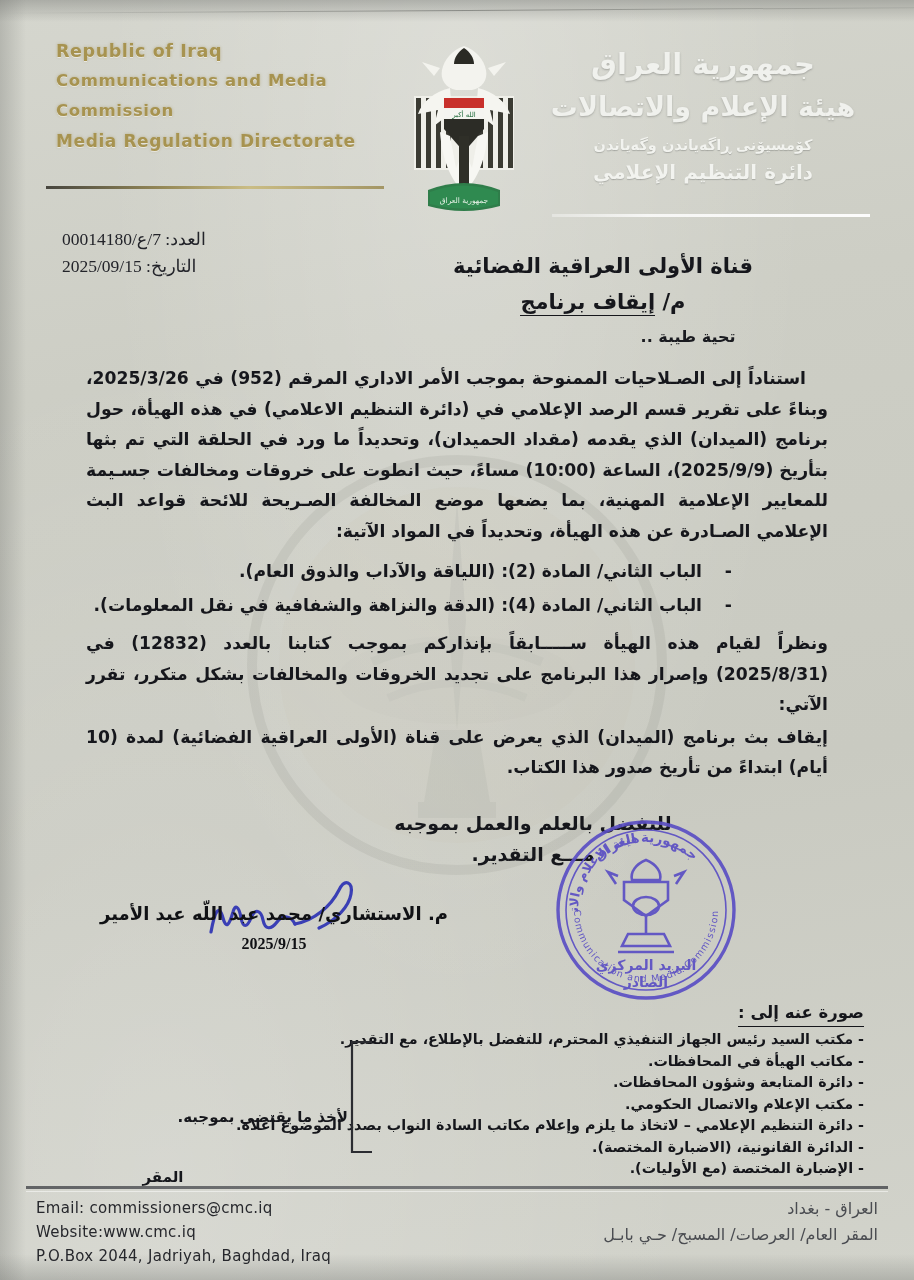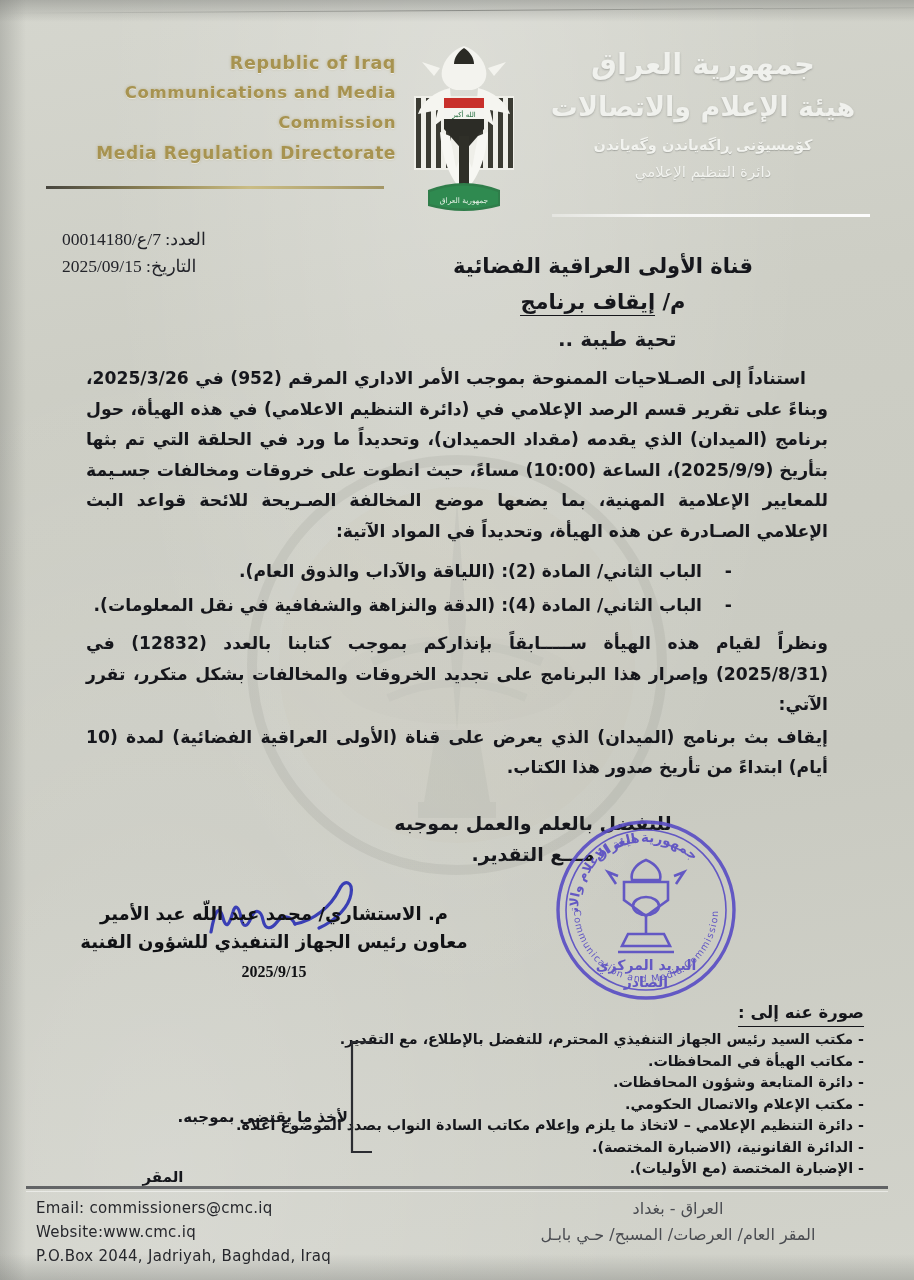--- a/index.html
+++ b/index.html
@@ -37,22 +37,22 @@
 
   
   .watermark{
     position:absolute;left:222px;top:430px;width:470px;height:470px;
     opacity:.16;pointer-events:none;
   }
 
   
   .header{position:absolute;left:0;top:34px;width:100%;height:195px;}
   .hdr-en{
-    position:absolute;left:56px;top:14px;width:340px;
-    text-align:right;direction:ltr;
+    position:absolute;left:56px;top:2px;width:340px;
+    text-align:left;direction:ltr;
     font-family:"DejaVu Sans","Liberation Sans",sans-serif;
     color:#a79350;font-weight:700;letter-spacing:.6px;
     text-shadow:0 1px 0 rgba(255,255,255,.55),0 0 3px rgba(150,130,60,.45);
   }
   .hdr-en div{font-size:16.5px;line-height:30px;white-space:nowrap;}
   .hdr-en .l1{font-size:17.5px;}
   .hdr-en .l4{font-size:17px;}
   .rule-left{
     position:absolute;left:46px;top:152px;width:338px;height:3px;
     background:linear-gradient(90deg,#2f2d26 0%,#8b7c43 35%,#c8b878 60%,#9a8a52 100%);
@@ -72,21 +72,21 @@
   .hdr-ar .ar2{
     font-size:27px;line-height:42px;font-weight:700;
     text-shadow:0 1px 2px rgba(120,122,118,.5);
     color:#f0f1ed;
   }
   .hdr-ar .ku{
     font-size:14.5px;line-height:26px;font-weight:700;margin-top:4px;
     color:#f2f3ef;text-shadow:0 1px 1px rgba(120,122,118,.45);
   }
   .hdr-ar .ar3{
-    font-size:15px;line-height:28px;font-weight:400;color:#f2f3ef;
+    font-size:20px;line-height:28px;font-weight:700;color:#f2f3ef;
     text-shadow:0 1px 1px rgba(120,122,118,.45);
   }
   .rule-right{
     position:absolute;right:44px;top:180px;width:318px;height:2.5px;
     background:linear-gradient(270deg,rgba(255,255,255,.95),rgba(255,255,255,.8) 70%,rgba(255,255,255,.35));
   }
 
   
   .refblock{
     position:absolute;left:62px;top:226px;width:300px;
@@ -105,22 +105,22 @@
   .addressee .to{
     font-size:21px;line-height:33px;font-weight:700;
     font-family:"DejaVu Sans","Liberation Sans",sans-serif;
   }
   .addressee .subj{
     font-size:21px;line-height:34px;font-weight:700;margin-top:2px;
     display:inline-block;
   }
   .addressee .subj u{text-decoration:none;border-bottom:1.6px solid #16171c;padding-bottom:1px;}
   .greet{
-    position:absolute;right:96px;top:327px;width:260px;text-align:left;
-    font-size:20px;color:#1a1b20;font-weight:600;
+    position:absolute;right:96px;top:327px;width:260px;text-align:center;
+    font-size:16px;color:#1a1b20;font-weight:600;
   }
 
   
   .body{
     position:absolute;right:86px;top:363px;width:742px;
     direction:rtl;text-align:justify;text-align-last:right;
     color:#16171c;
     font-family:"DejaVu Sans","Liberation Sans",sans-serif;
   }
   .body p{
@@ -198,21 +198,21 @@
   }
   .foot-left{
     position:absolute;left:36px;top:1196px;width:420px;direction:ltr;text-align:left;
     color:#26272c;
   }
   .foot-left div{font-size:15px;line-height:24px;letter-spacing:.3px;white-space:nowrap;}
   .foot-right{
     position:absolute;right:36px;top:1196px;width:400px;direction:rtl;text-align:right;
     color:#4a4c51;
   }
-  .foot-right div{font-size:16px;line-height:26px;white-space:nowrap;text-align:center;}
+  .foot-right div{font-size:16px;line-height:26px;white-space:nowrap;}
 </style>
 </head>
 <body>
 
 <div class="page">
 
   <div class="scan-shadow-top"></div>
   <div class="scan-line"></div>
   <div class="scan-shadow-left"></div>
   <div class="scan-shadow-bottom"></div>
@@ -332,21 +332,20 @@
   <div class="sig-scribble">
     <svg viewBox="0 0 190 70" width="190" height="70" aria-hidden="true">
       <path d="M12 56 C16 34 20 28 24 42 C27 53 30 50 34 36 C36 28 40 30 42 42 C44 52 48 52 52 42
                C56 32 62 34 64 44 C66 54 72 54 78 46 C84 38 92 40 96 48" fill="none" stroke="#3a3fb5" stroke-width="3.2" stroke-linecap="round"></path>
       <path d="M96 48 C116 44 132 30 140 14 C146 2 154 6 152 18 C150 30 138 44 120 52" fill="none" stroke="#3a3fb5" stroke-width="3.2" stroke-linecap="round"></path>
     </svg>
   </div>
 
   <div class="signature">
     <div class="s1">م. الاستشاري/ محمد عبد اللّه عبد الأمير</div>
-    <div class="s2">معاون رئيس الجهاز التنفيذي للشؤون الفنية</div>
     <div class="s3">2025/9/15</div>
   </div>
 
   <div class="stamp">
     <svg viewBox="0 0 196 196" width="196" height="196" aria-hidden="true">
       <defs>
         <path id="arcTop" d="M30 98 A68 68 0 0 1 166 98"></path>
         <path id="arcBot" d="M26 98 A72 72 0 0 0 170 98"></path>
       </defs>
       <circle cx="98" cy="98" r="88" fill="none" stroke="#5b4fc4" stroke-width="3.4"></circle>

